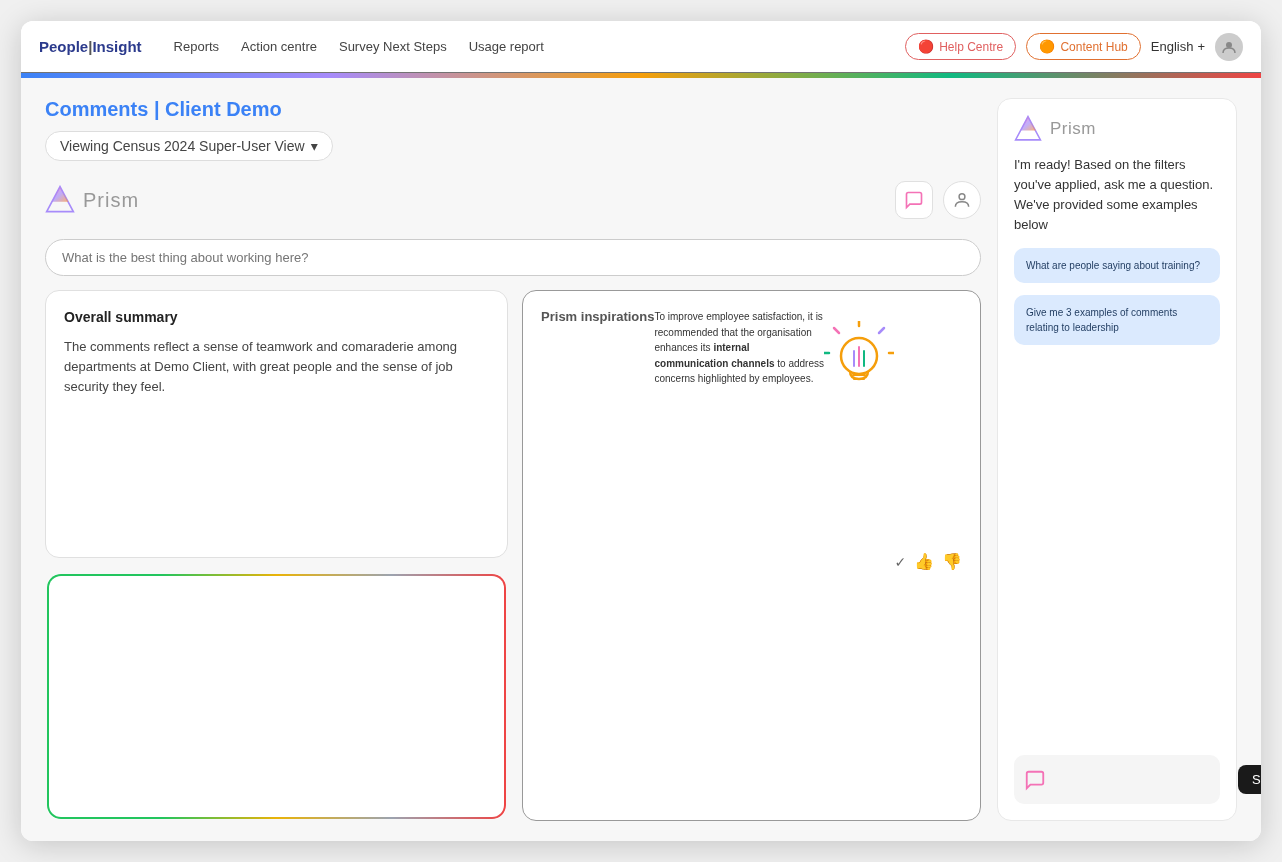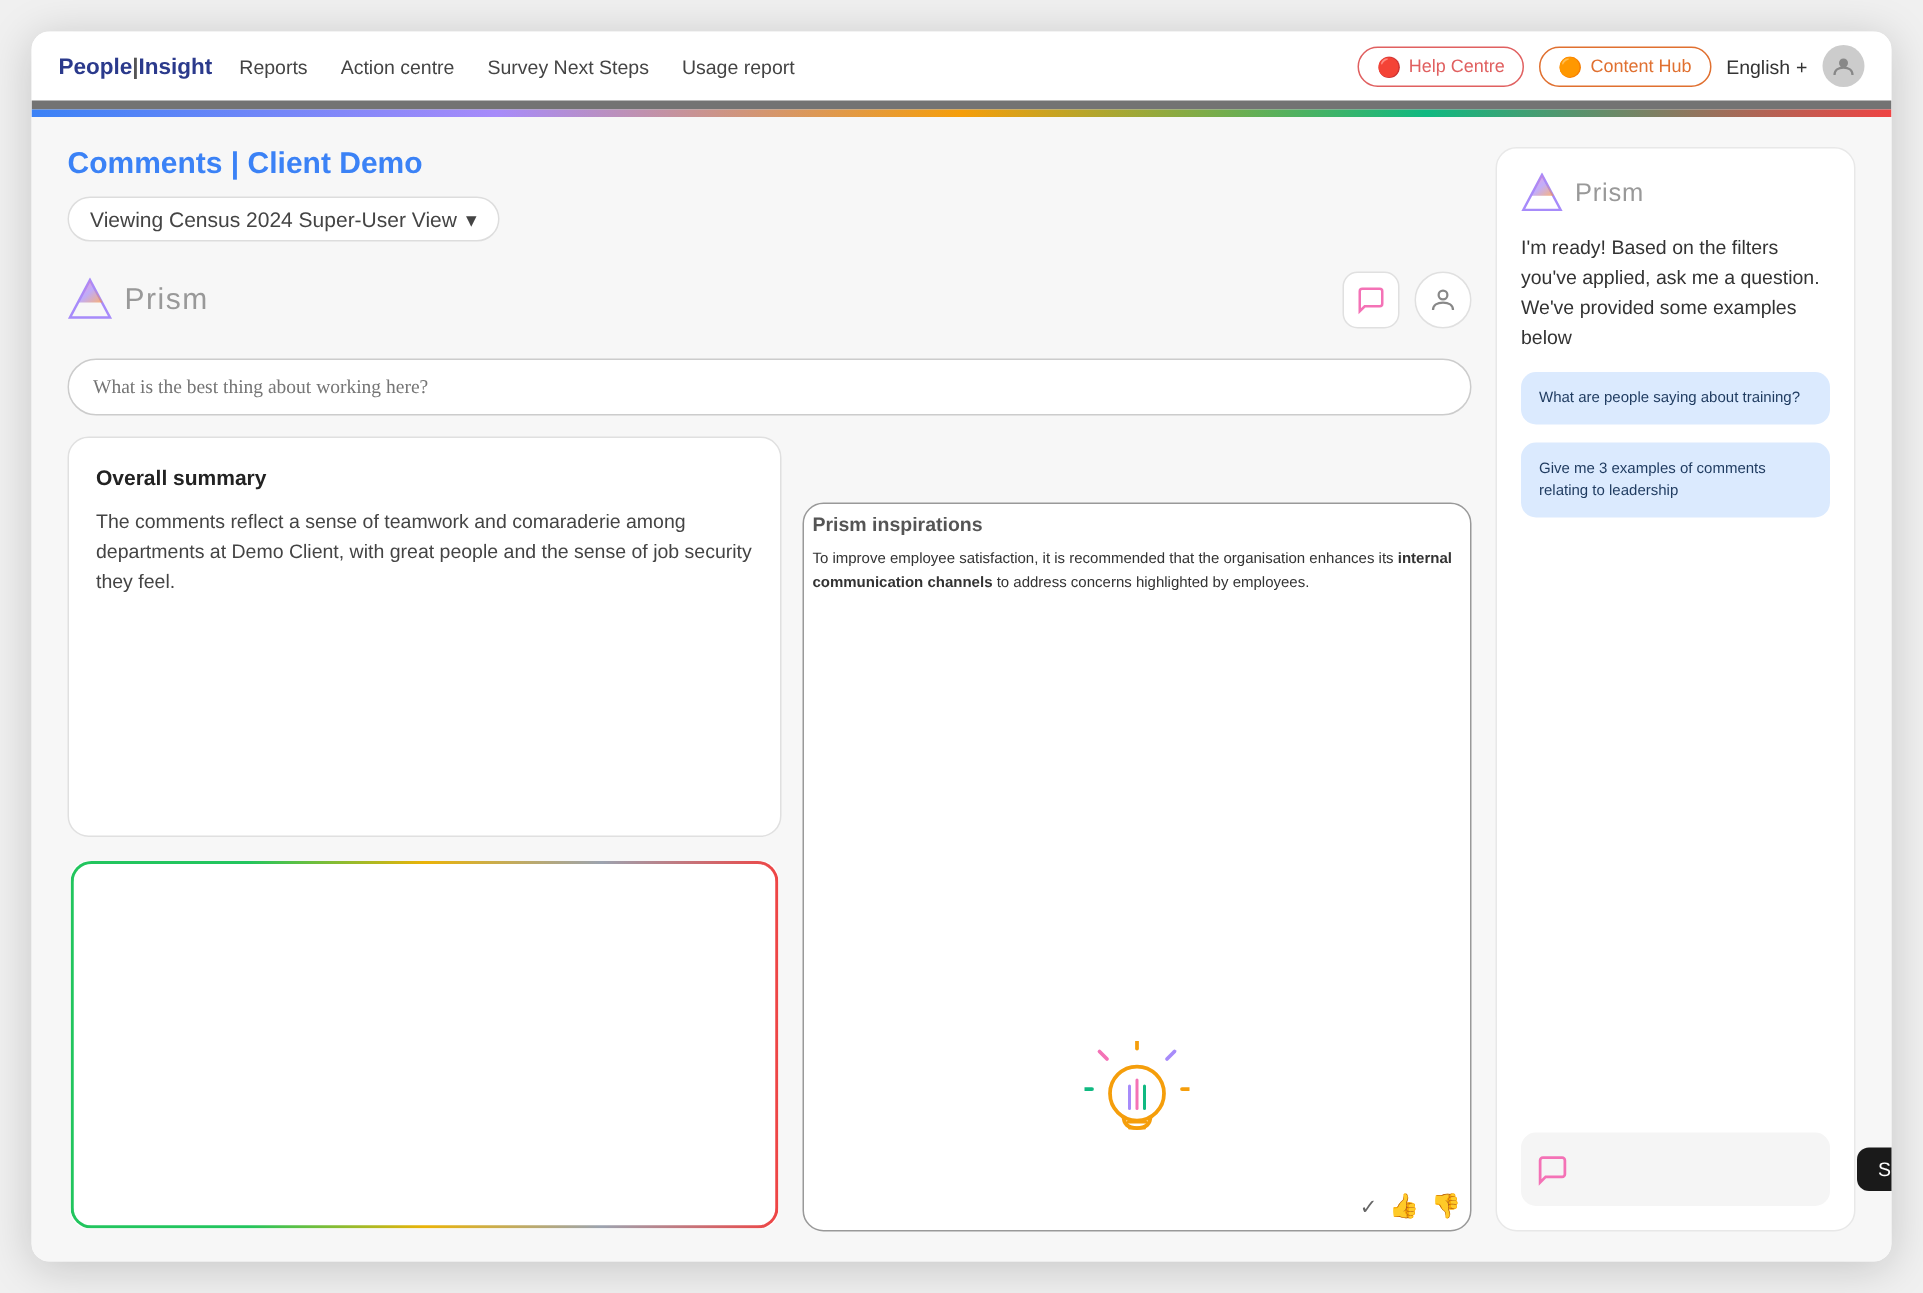--- a/index.html
+++ b/index.html
@@ -1,21 +1,21 @@
 <!DOCTYPE html>
 <html><head>
   <meta charset="utf-8">
   <style>
     * { box-sizing: border-box; margin: 0; padding: 0; }
     body { font-family: -apple-system, BlinkMacSystemFont, 'Segoe UI', sans-serif; background: #f0f0f0; display: flex; justify-content: center; align-items: center; min-height: 100vh; }
 
     .window { width: 1240px; min-height: 820px; background: white; border-radius: 12px; box-shadow: 0 4px 30px rgba(0,0,0,0.18); overflow: hidden; display: flex; flex-direction: column; }
 
     
-    .topbar { display: flex; align-items: center; padding: 0 18px; height: 52px; border-bottom: 6px solid #737373; background: white; gap: 18px; }
+    .topbar { display: flex; align-items: center; padding: 0 18px; height: 52px; border-bottom: 1px solid #737373; background: white; gap: 32px; }
     .logo { font-size: 15px; font-weight: 600; color: #2b3a8c; white-space: nowrap; }
     .logo span { color: #2b3a8c; }
     .nav-links { display: flex; gap: 22px; flex: 1; }
     .nav-link { font-size: 13px; color: #444; cursor: pointer; white-space: nowrap; }
     .topbar-right { display: flex; align-items: center; gap: 10px; }
     .btn-help { display: flex; align-items: center; gap: 5px; padding: 5px 12px; border: 1.5px solid #e06060; border-radius: 20px; font-size: 12px; color: #e06060; cursor: pointer; white-space: nowrap; background: white; }
     .btn-content { display: flex; align-items: center; gap: 5px; padding: 5px 12px; border: 1.5px solid #e07030; border-radius: 20px; font-size: 12px; color: #e07030; cursor: pointer; white-space: nowrap; background: white; }
     .lang-btn { display: flex; align-items: center; gap: 4px; font-size: 13px; color: #333; cursor: pointer; }
     .avatar-icon { width: 28px; height: 28px; border-radius: 50%; background: #ccc; display: flex; align-items: center; justify-content: center; cursor: pointer; }
 
@@ -33,39 +33,39 @@
     .page-title span { color: #3b82f6; font-weight: 600; }
     .view-selector { display: inline-flex; align-items: center; gap: 6px; padding: 6px 14px; background: white; border: 1px solid #ddd; border-radius: 20px; font-size: 14px; color: #444; cursor: pointer; width: fit-content; }
 
     
     .prism-bar { display: flex; align-items: center; justify-content: space-between; padding: 6px 0; }
     .prism-logo { display: flex; align-items: center; gap: 8px; }
     .prism-logo-text { font-size: 20px; color: #999; letter-spacing: 1px; }
     .prism-icons { display: flex; align-items: center; gap: 10px; }
 
     
-    .search-bar { width: 100%; padding: 10px 16px; border: 1.5px solid #ccc; border-radius: 24px; font-size: 13px; color: #a21caf; background: white; outline: none; font-family: Liberation Serif, serif; }
+    .search-bar { width: 100%; padding: 10px 16px; border: 1.5px solid #ccc; border-radius: 24px; font-size: 13px; color: #a21caf; background: white; outline: none; }
 
     
     .cards-row { display: flex; gap: 14px; flex: 1; }
 
     
     .card { background: white; border-radius: 14px; border: 1.5px solid #e0e0e0; padding: 18px; }
     .card-left { flex: 1.1; display: flex; flex-direction: column; gap: 8px; }
     .card-title { font-size: 14px; font-weight: 700; color: #222; margin-bottom: 4px; }
     .card-text { font-size: 13px; color: #444; line-height: 1.55; }
     .thumb-btn { background: none; border: none; cursor: pointer; font-size: 16px; color: #666; }
 
     
     .donut-wrapper { display: flex; align-items: center; justify-content: flex-end; margin-top: 10px; }
     .donut-chart { position: relative; width: 70px; height: 70px; }
     .donut-label { position: absolute; top: 50%; left: 50%; transform: translate(-50%, -50%); text-align: center; font-size: 10px; font-weight: 700; color: #333; line-height: 1.3; }
 
     
-    .inspiration-card { background: white; border-radius: 14px; border: 1.5px solid #999; flex: 1; display: flex; flex-direction: column; padding: 6px; margin-top: 44px; }
+    .inspiration-card { background: white; border-radius: 14px; border: 1.5px solid #999; flex: 1; display: flex; flex-direction: row; padding: 18px; }
     .inspiration-title { font-size: 13px; font-weight: 600; color: #555; margin-bottom: 8px; }
     .inspiration-text { font-size: 10px; color: #333; line-height: 1.55; flex: 1; }
     .inspiration-text strong { font-weight: 700; }
     .inspiration-footer { display: flex; align-items: center; justify-content: flex-end; gap: 8px; margin-top: 12px; }
     .lightbulb-wrapper { display: flex; justify-content: center; margin: 12px 0 8px; }
 
     
     .prism-panel { background: white; border-radius: 14px; border: 1.5px solid #e8e8e8; padding: 16px; display: flex; flex-direction: column; gap: 12px; height: 100%; }
     .prism-panel-header { display: flex; align-items: center; gap: 8px; }
     .prism-panel-title { font-size: 17px; color: #999; letter-spacing: 0.5px; }

